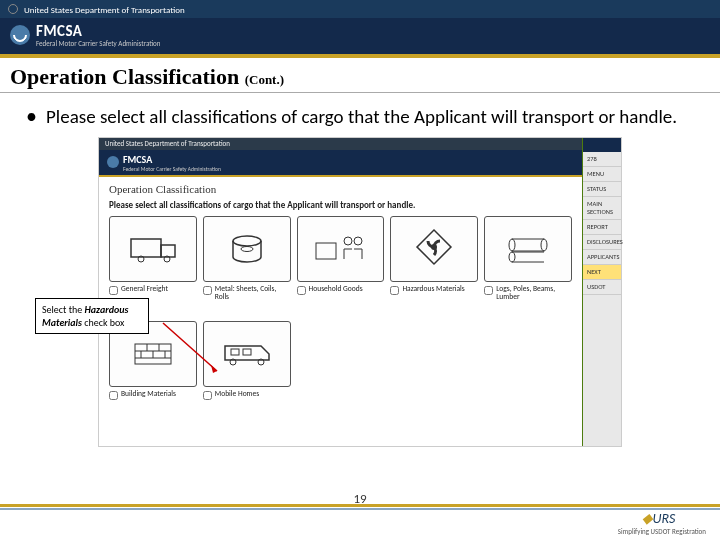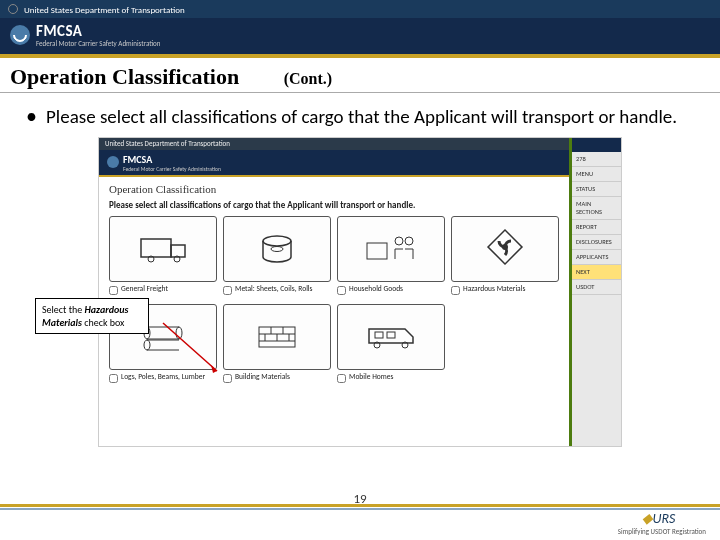--- a/index.html
+++ b/index.html
@@ -6,37 +6,37 @@
   body { font-family: Calibri, Arial, sans-serif; width: 720px; height: 540px; background: #fff; position: relative; overflow: hidden; }
   .topbar { background: #1a3a5c; color: #fff; height: 18px; font-size: 9px; padding: 3px 8px; display: flex; align-items: center; }
   .topbar-logo { width: 10px; height: 10px; border: 1px solid #888; border-radius: 50%; margin-right: 6px; }
   .fmcsa-bar { background: #13294b; color: #fff; padding: 4px 10px 2px; border-bottom: 4px solid #c9a227; height: 40px; }
   .fmcsa-logo-wrap { display: flex; align-items: center; gap: 6px; }
   .fmcsa-circle { width: 20px; height: 20px; background: #4a7ba8; border-radius: 50%; position: relative; }
   .fmcsa-circle::after { content: ""; position: absolute; inset: 3px; border: 2px solid #fff; border-radius: 50%; border-top-color: transparent; border-right-color: transparent; transform: rotate(-45deg); }
   .fmcsa-title { font-size: 15px; font-weight: bold; letter-spacing: .5px; }
   .fmcsa-sub { font-size: 7px; color: #c9c9c9; margin-top: -1px; }
   .slide-title { font-family: Georgia, serif; font-size: 22px; font-weight: bold; padding: 6px 10px 2px; border-bottom: 1px solid #aaa; }
-  .slide-title .cont { font-size: 16px; font-weight: bold; margin-left: 39px; }
+  .slide-title .cont { font-size: 13px; font-weight: bold; }
   .bullet { font-size: 19px; padding: 12px 30px 8px 46px; position: relative; line-height: 1.25; }
   .bullet::before { content: "•"; position: absolute; left: 26px; top: 10px; font-size: 22px; }
   .screenshot { width: 524px; height: 310px; margin: 0 auto; background: #f2f2f2; border: 1px solid #ccc; display: flex; position: relative; }
   .ss-main { flex: 1; background: #fff; display: flex; flex-direction: column; }
   .ss-top { background: #2b3a4a; height: 12px; font-size: 7px; color: #eee; padding: 1px 6px; }
   .ss-hdr { background: #13294b; color: #fff; padding: 3px 8px; border-bottom: 2px solid #c9a227; font-size: 10px; display: flex; align-items: center; gap: 4px; }
   .ss-hdr .mini-circle { width: 12px; height: 12px; background: #4a7ba8; border-radius: 50%; }
   .ss-body { padding: 6px 10px; flex: 1; }
   .ss-h2 { font-family: Georgia, serif; font-size: 11px; color: #333; margin-bottom: 4px; }
   .ss-instr { font-size: 9px; color: #222; margin-bottom: 6px; }
-  .cargo-grid { display: grid; grid-template-columns: repeat(4, 1fr); gap: 9px 6px; }
+  .cargo-grid { display: grid; grid-template-columns: repeat(5, 1fr); gap: 20px 6px; }
   .cargo { display: flex; flex-direction: column; }
   .cargo-icon { border: 1px solid #555; border-radius: 3px; height: 66px; background: #fdfdfd; display: flex; align-items: center; justify-content: center; font-size: 16px; color: #444; }
   .cargo-row { display: flex; align-items: flex-start; gap: 3px; margin-top: 3px; font-size: 7.5px; color: #222; line-height: 1.1; }
   .cargo-row input { width: 9px; height: 9px; flex-shrink: 0; margin-top: 1px; }
-  .ss-side { width: 52px; background: #e8e8e8; border-left: 3px solid #4d7c0f; font-size: 6.5px; color: #333; display: flex; flex-direction: column; }
+  .ss-side { width: 39px; background: #e8e8e8; border-left: 1px solid #4d7c0f; font-size: 6.5px; color: #333; display: flex; flex-direction: column; }
   .side-top { background: #13294b; height: 14px; }
   .side-item { border-bottom: 1px solid #ccc; padding: 3px 4px; }
   .side-item.active { background: #ffe178; }
   .callout { position: absolute; left: -64px; top: 160px; background: #fff; border: 1px solid #000; padding: 4px 6px; font-size: 10px; width: 114px; font-family: Calibri, Arial, sans-serif; }
   .callout .em { font-style: italic; font-weight: bold; }
   .arrow { position: absolute; left: 62px; top: 183px; width: 64px; height: 56px; pointer-events: none; }
   .footer { position: absolute; bottom: 0; left: 0; right: 0; height: 36px; }
   .footer-line { height: 3px; background: #c9a227; margin-bottom: 1px; }
   .footer-line2 { height: 2px; background: #8aa6c1; }
   .page-num { text-align: center; font-size: 13px; color: #333; position: absolute; bottom: 34px; left: 0; right: 0; }

